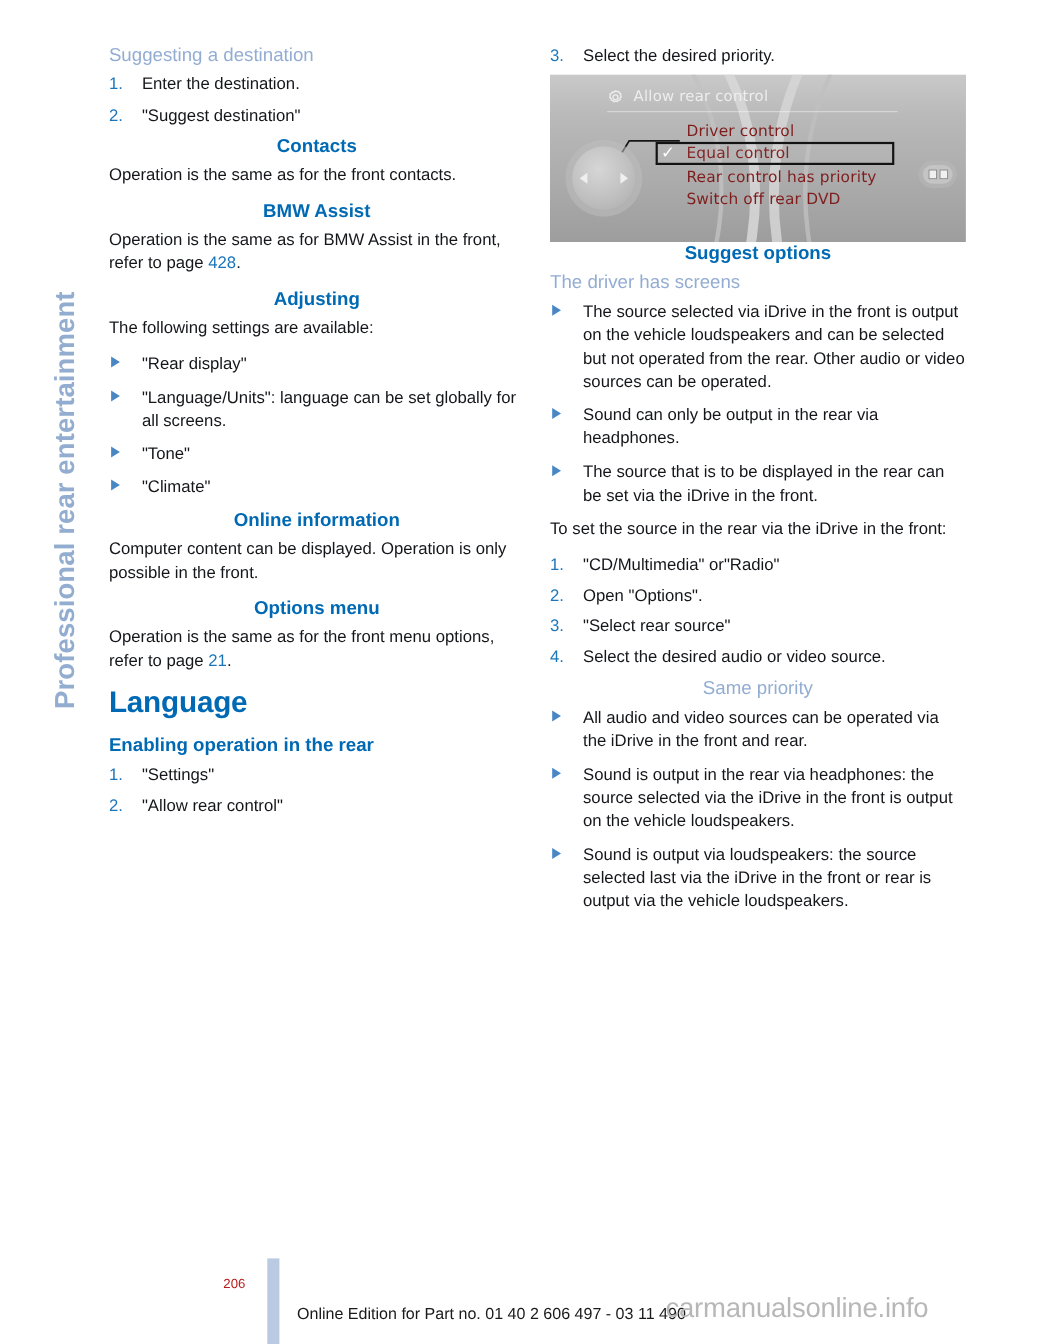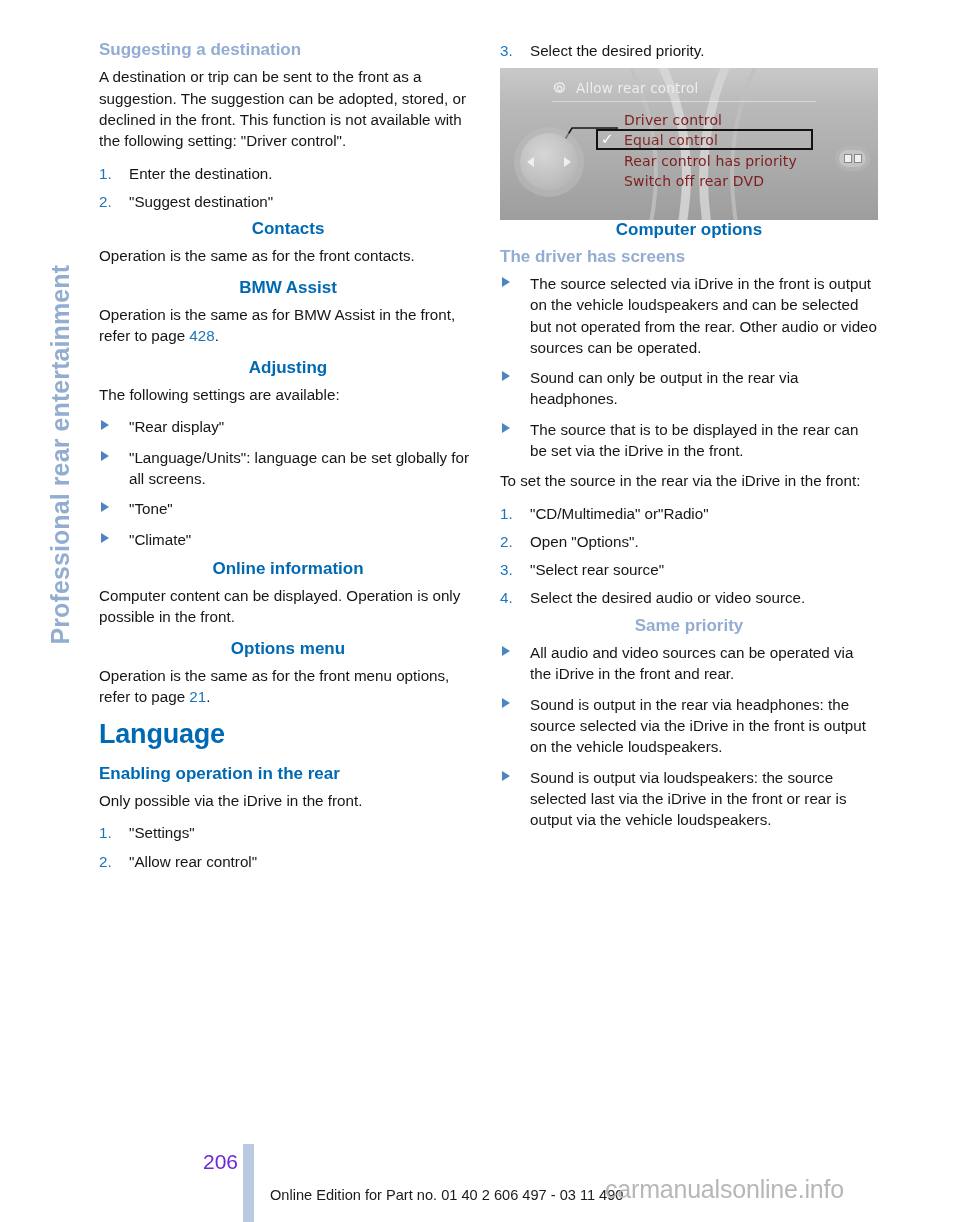--- a/index.html
+++ b/index.html
@@ -54,21 +54,21 @@
   }
   h2.h-med{
     font-size:17px;
     font-weight:bold;
     color:#0069b4;
     margin:0 0 6px 0;
     line-height:1.2;
   }
   h3.h-small{
     font-size:17px;
-    font-weight:bold;
+    font-weight:normal;
     color:#93add2;
     margin:0 0 6px 0;
     line-height:1.2;
   }
   .sp-top-lg{margin-top:30px;}
   .sp-top-md{margin-top:24px;text-align:center;}
   .sp-top-sm{margin-top:18px;}
 
   
   p.body{
@@ -284,22 +284,22 @@
   }
 
   
   .footer{
     position:absolute;
     left:0;bottom:0;width:960px;height:90px;
   }
   .pagenum{
     position:absolute;
     left:203px;bottom:48px;
-    font-size:21px;
-    color:#6d28d9;
+    font-size:12px;
+    color:#b91c1c;
   }
   .pagebar{
     position:absolute;
     left:243px;bottom:0px;
     width:11px;height:78px;
     background:#b9cae2;
   }
   .footer-line{
     position:absolute;
     left:270px;bottom:19px;
@@ -322,21 +322,20 @@
 
 <div class="page">
 
   <div class="sidetab">
     <div class="sidetab-text">Professional rear entertainment</div>
   </div>
 
   <div class="col col-left">
 
     <h3 class="h-small">Suggesting a destination</h3>
-    <p class="body">A destination or trip can be sent to the front as a suggestion. The suggestion can be adopted, stored, or declined in the front. This function is not available with the following setting: "Driver control".</p>
 
     <ol class="steps">
       <li>
         <span class="num">1.</span>
         <span>Enter the destination.</span>
       </li>
       <li>
         <span class="num">2.</span>
         <span>"Suggest destination"</span>
       </li>
@@ -358,21 +357,20 @@
     </ul>
 
     <h2 class="h-med sp-top-md">Online information</h2>
     <p class="body">Computer content can be displayed. Operation is only possible in the front.</p>
 
     <h2 class="h-med sp-top-md">Options menu</h2>
     <p class="body"><span>Operation is the same as for the front menu options, refer to page </span><span class="pref">21</span><span>.</span></p>
 
     <h1 class="h-big sp-top-lg">Language</h1>
     <h2 class="h-med">Enabling operation in the rear</h2>
-    <p class="body">Only possible via the iDrive in the front.</p>
     <ol class="steps">
       <li>
         <span class="num">1.</span>
         <span>"Settings"</span>
       </li>
       <li>
         <span class="num">2.</span>
         <span>"Allow rear control"</span>
       </li>
     </ol>
@@ -422,21 +420,21 @@
         <span class="arr l"></span>
         <span class="arr r"></span>
       </div>
 
       <div class="fig-dispicon">
         <i></i>
         <i></i>
       </div>
     </div>
 
-    <h2 class="h-med sp-top-md">Computer options</h2>
+    <h2 class="h-med sp-top-md">Suggest options</h2>
 
     <h3 class="h-small sp-top-sm">The driver has screens</h3>
     <ul class="bullets">
       <li><span class="tri"></span><span>The source selected via iDrive in the front is output on the vehicle loudspeakers and can be selected but not operated from the rear. Other audio or video sources can be operated.</span></li>
       <li><span class="tri"></span><span>Sound can only be output in the rear via headphones.</span></li>
       <li><span class="tri"></span><span>The source that is to be displayed in the rear can be set via the iDrive in the front.</span></li>
     </ul>
 
     <p class="body" style="margin-top:8px">To set the source in the rear via the iDrive in the front:</p>
 

